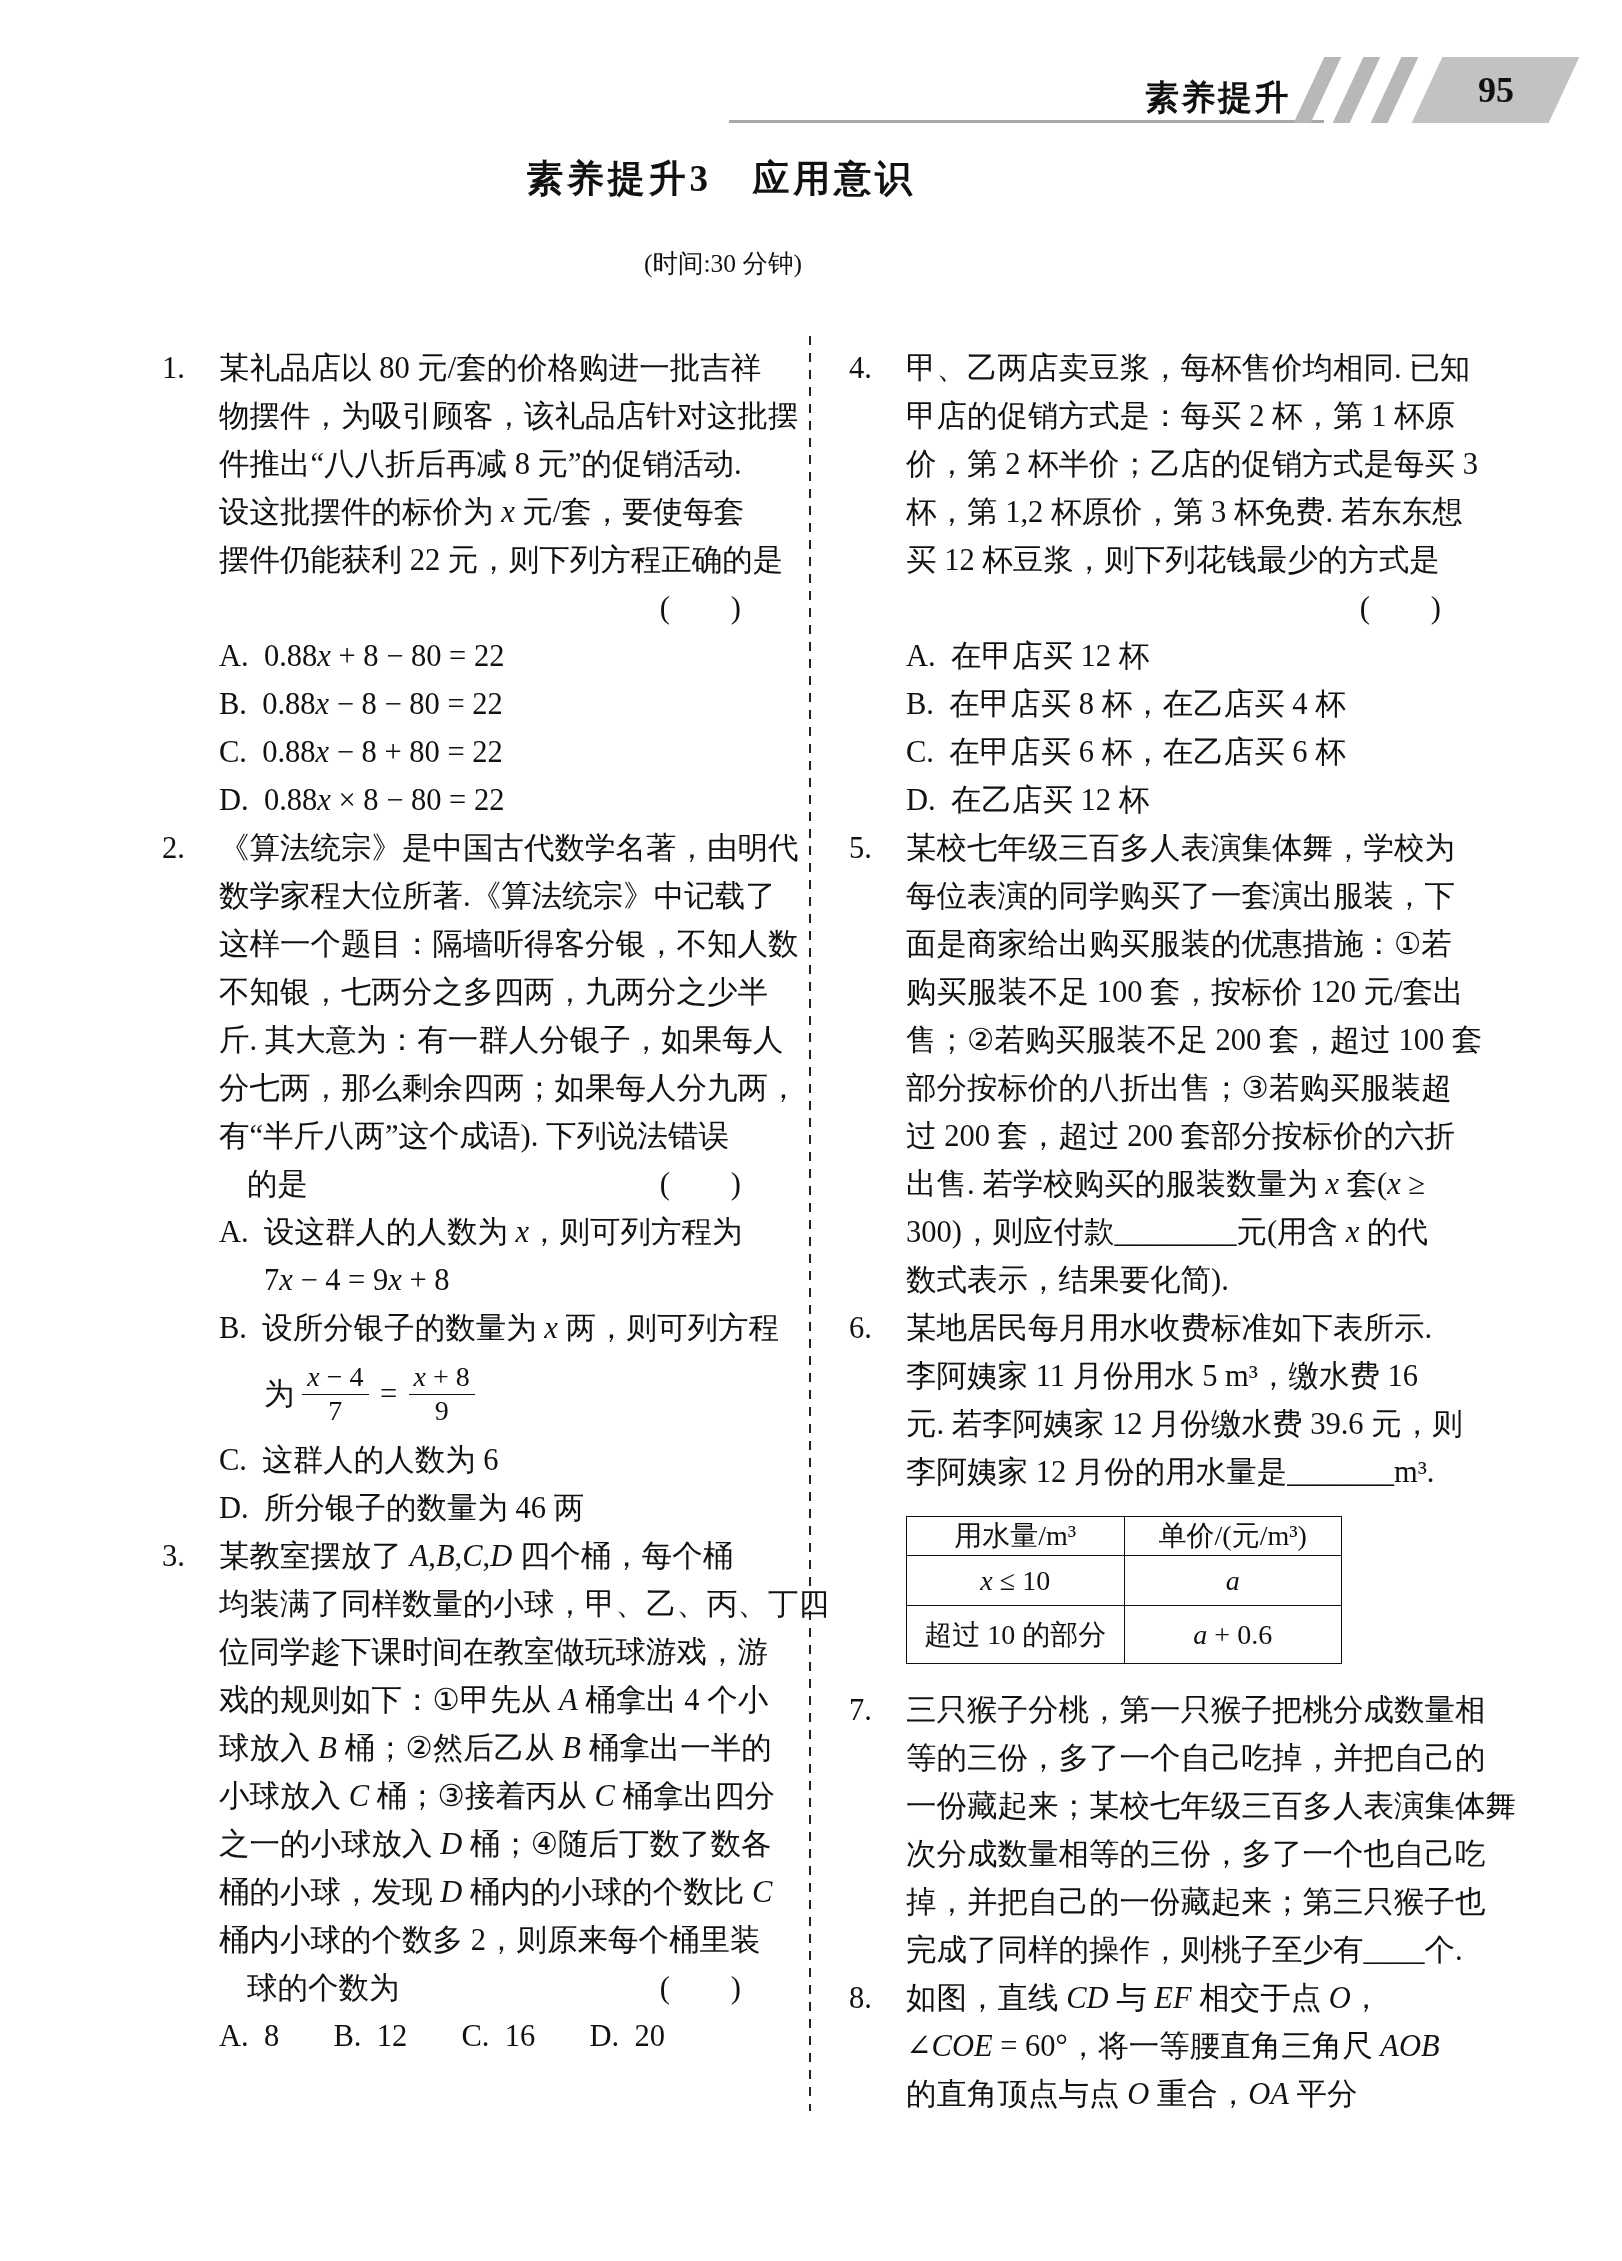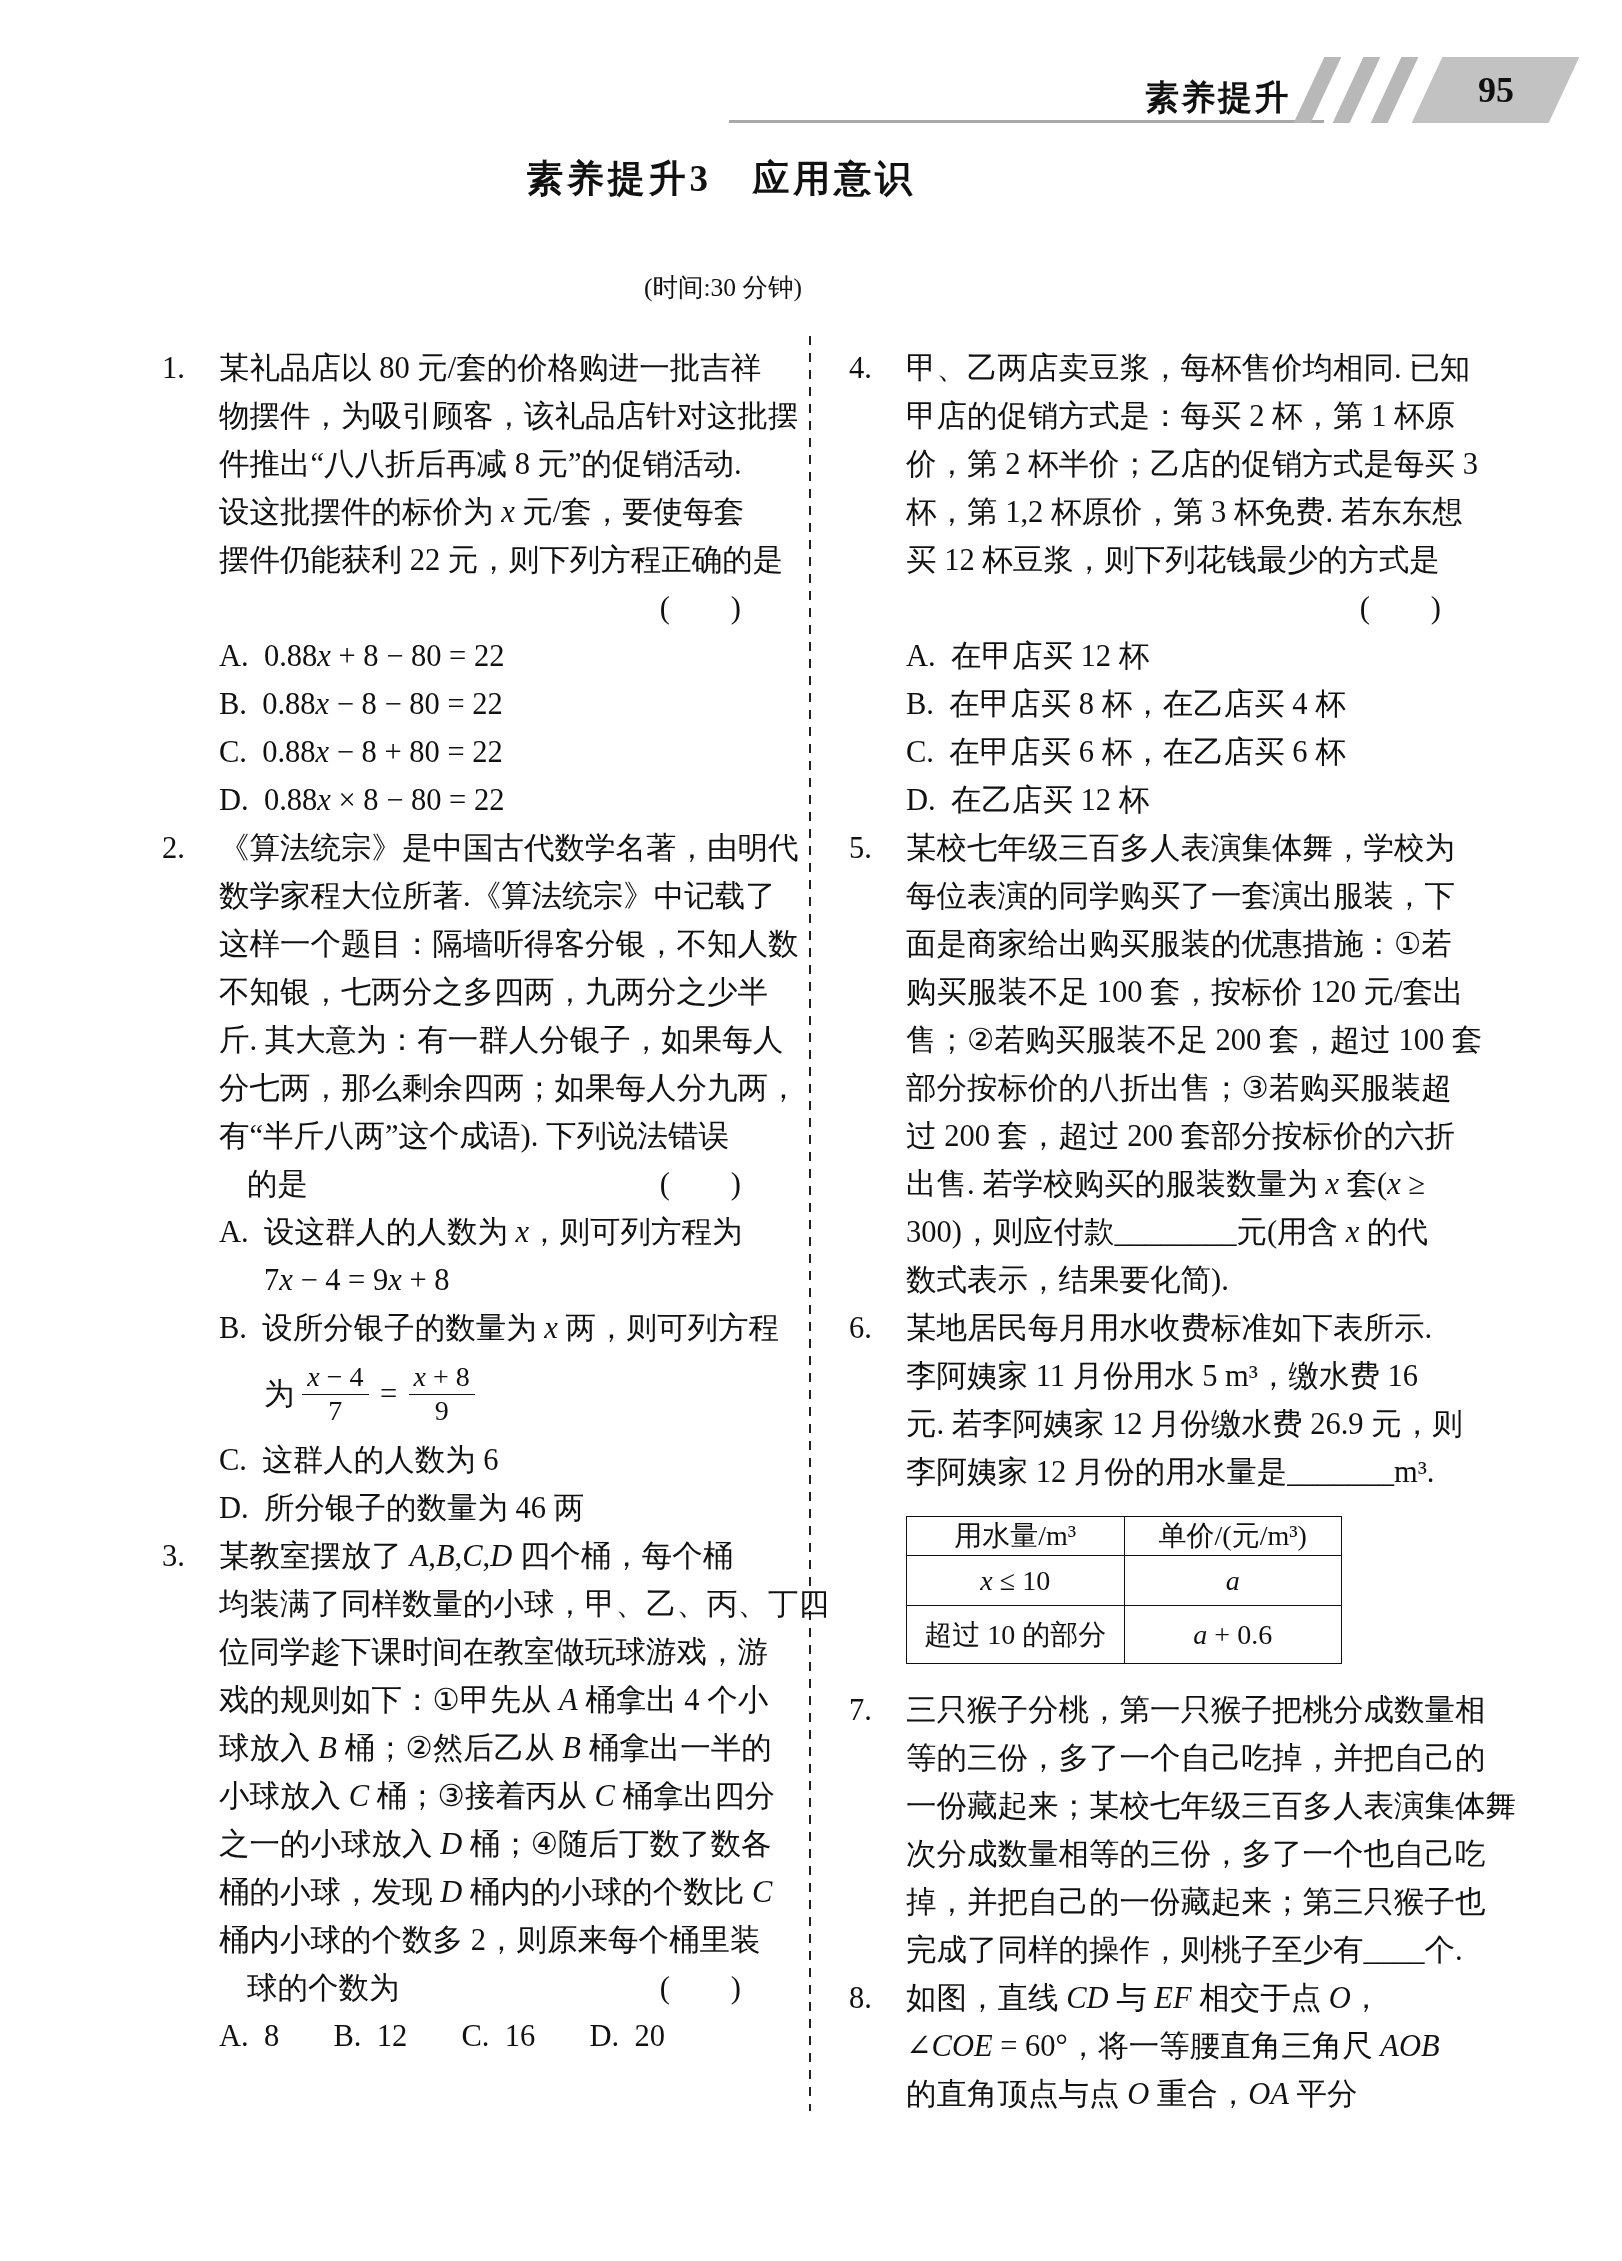--- a/index.html
+++ b/index.html
@@ -10,21 +10,21 @@
   .hdr-line{position:absolute;left:729px;top:120px;width:595px;height:3.2px;background:#a9a9a9;}
   .hdr-label{position:absolute;left:1145px;top:75px;font-size:34px;font-weight:bold;letter-spacing:2.5px;}
   .slash{position:absolute;top:57px;width:16.5px;height:66px;background:#b8b8b8;transform:skewX(-25deg);}
   .s1{left:1309px}.s2{left:1348px}.s3{left:1386px}
   .pagebox{position:absolute;left:1427px;top:57px;width:137px;height:66px;background:#c2c2c2;
            transform:skewX(-25deg);display:flex;align-items:center;justify-content:center;}
   .pagebox span{transform:skewX(25deg);font-size:36px;font-weight:bold;color:#111;}
   
   .title{position:absolute;left:0;top:154px;width:1442px;text-align:center;
          font-size:37px;font-weight:bold;letter-spacing:3.8px;}
-  .subtitle{position:absolute;left:0;top:246px;width:1446px;text-align:center;font-size:25.5px;margin-top:24px;}
+  .subtitle{position:absolute;left:0;top:246px;width:1446px;text-align:center;font-size:25.5px;}
   
   .vdash{position:absolute;left:809px;top:336px;width:1.9px;height:1775px;
          background:repeating-linear-gradient(to bottom,#222 0 9px,transparent 9px 17px);}
   
   .col{position:absolute;top:344px;}
   #colL{left:162px;width:579px;}
   #colR{left:849px;width:592px;}
   .q{position:relative;padding-left:57px;}
   .qnum{position:absolute;left:0;top:0;line-height:48px;}
   .ln{line-height:48px;height:48px;white-space:nowrap;}
@@ -159,21 +159,21 @@
     <div class="ln">过 200 套，超过 200 套部分按标价的六折</div>
     <div class="ln">出售. 若学校购买的服装数量为 <i>x</i> 套(<i>x</i> ≥</div>
     <div class="ln">300)，则应付款________元(用含 <i>x</i> 的代</div>
     <div class="ln">数式表示，结果要化简).</div>
   </div>
 
   <div class="q">
     <span class="qnum">6.</span>
     <div class="ln">某地居民每月用水收费标准如下表所示.</div>
     <div class="ln">李阿姨家 11 月份用水 5 m³，缴水费 16</div>
-    <div class="ln">元. 若李阿姨家 12 月份缴水费 26.9 元，则</div>
+    <div class="ln">元. 若李阿姨家 12 月份缴水费 39.6 元，则</div>
     <div class="ln">李阿姨家 12 月份的用水量是_______m³.</div>
     <table class="water">
       <thead>
         <tr>
           <th>用水量/m³</th>
           <th>单价/(元/m³)</th>
         </tr>
       </thead>
       <tbody>
         <tr>

